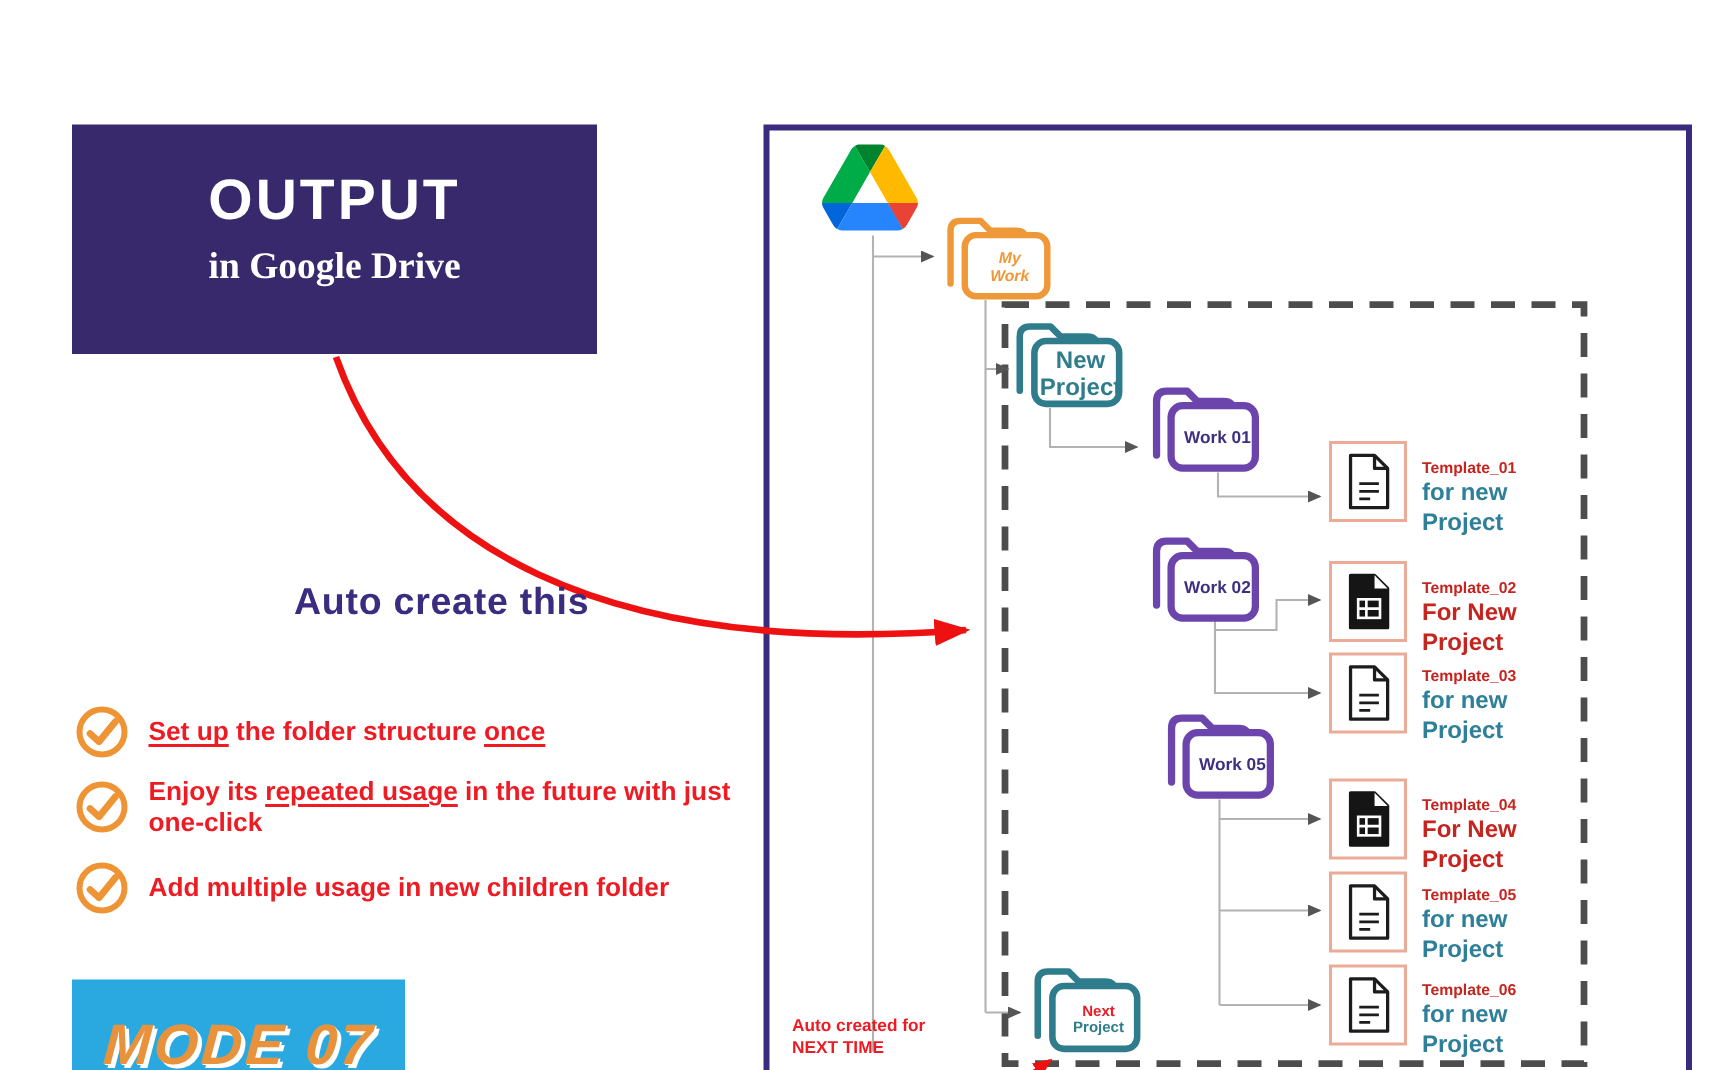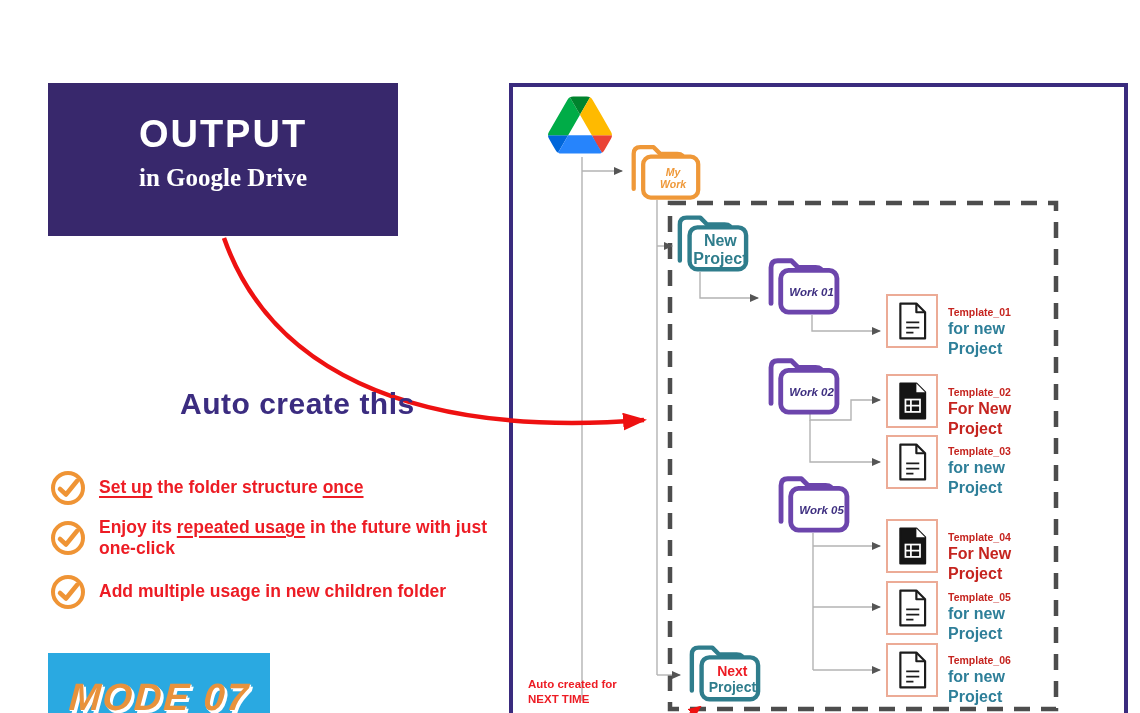--- a/index.html
+++ b/index.html
@@ -6,21 +6,21 @@
   .stage{position:relative;width:1140px;height:713px;background:#fff;overflow:hidden;
          font-family:"Liberation Sans","DejaVu Sans",sans-serif;margin-top:41px;}
 
   
   .banner{position:absolute;left:48px;top:42px;width:350px;height:153px;
           background:#38286c;color:#fff;text-align:center;z-index:2;}
   .banner .title{margin-top:30px;font-size:38px;font-weight:800;letter-spacing:2px;}
   .banner .subtitle{margin-top:8px;font-size:25px;font-weight:700;
           font-family:"Liberation Serif","DejaVu Serif",serif;}
 
-  .caption{position:absolute;left:180px;top:346px;font-size:30px;font-weight:800;
+  .caption{position:absolute;left:196px;top:346px;font-size:25px;font-weight:800;
            color:#3b2c80;z-index:2;letter-spacing:.5px;}
 
   .check-row{position:absolute;left:50px;display:flex;align-items:center;gap:13px;z-index:2;}
   .check-row .ck{flex:0 0 36px;width:36px;height:36px;}
   .check-text{width:402px;font-size:17.5px;font-weight:800;color:#ed1c24;line-height:1.22;}
   .u{text-decoration:underline;text-decoration-thickness:2px;text-underline-offset:3px;}
 
   .badge{position:absolute;left:48px;top:612px;width:222px;height:88px;background:#2aa9e1;
          display:flex;align-items:center;justify-content:center;z-index:2;}
   .badge span{font-size:38px;font-weight:900;font-style:italic;color:#e8923c;letter-spacing:2px;
@@ -39,23 +39,23 @@
   .flabel{position:absolute;left:24%;right:2%;top:32%;bottom:4%;display:flex;flex-direction:column;
           align-items:center;justify-content:center;text-align:center;font-weight:800;
           line-height:1.12;white-space:pre-line;}
   .f-mywork{left:628px;top:98px;width:74px;height:62px;}
   .f-mywork .flabel{color:#ef9838;font-size:10.5px;font-style:italic;}
   .f-newproject{left:674px;top:168px;width:76px;height:64px;}
   .f-newproject .flabel{color:#2f7d8c;font-size:16px;}
   .f-work01{left:764px;top:212px;width:78px;height:62px;}
   .f-work02{left:764px;top:312px;width:78px;height:62px;}
   .f-work03{left:774px;top:430px;width:78px;height:62px;}
-  .f-work .flabel{color:#3e2f80;font-size:11.5px;font-style:italic;}
+  .f-work .flabel{color:#3e2f80;font-size:11.5px;}
   .f-nextproject{left:686px;top:598px;width:76px;height:64px;}
-  .f-nextproject .flabel{font-size:14px;}
+  .f-nextproject .flabel{font-size:10px;}
   .f-nextproject .red{color:#ed1c24;}
   .f-nextproject .teal{color:#2f7d8c;}
 
   .tbox{position:absolute;width:52px;height:54px;border:2px solid #ecab96;background:#fff;
         display:flex;align-items:center;justify-content:center;z-index:2;box-sizing:border-box;}
   .tlabel{position:absolute;left:948px;width:110px;z-index:2;line-height:1.25;}
   .tlabel .tname{font-size:10.5px;font-weight:800;color:#c5241f;}
   .tlabel .tdesc{font-size:16px;font-weight:700;color:#2e7f99;}
   .tlabel .tdesc.red{color:#c5241f;}
 

